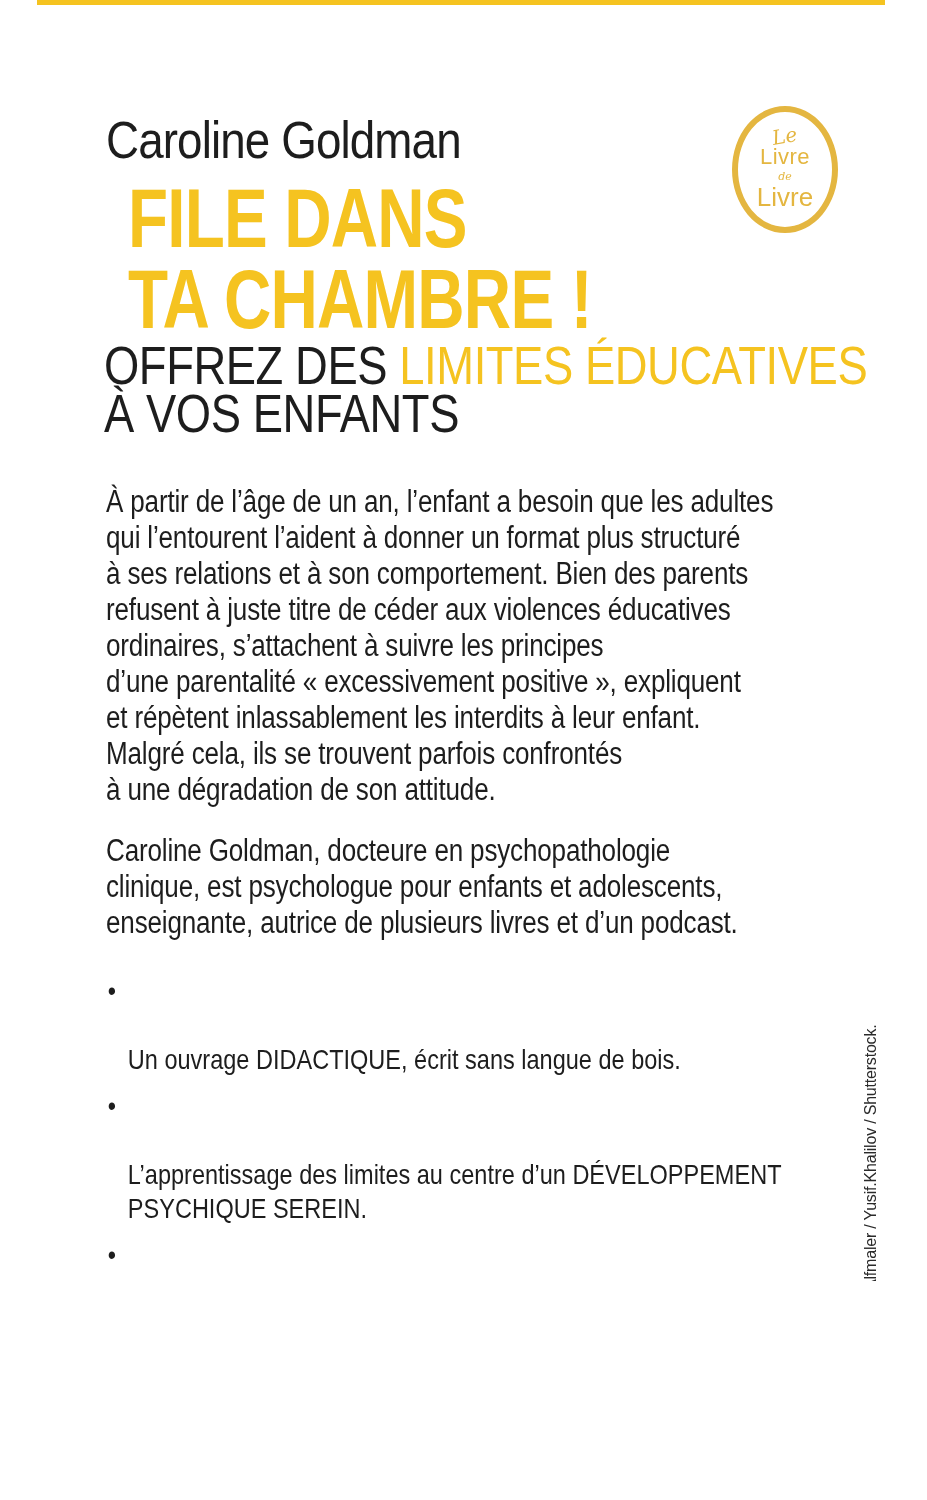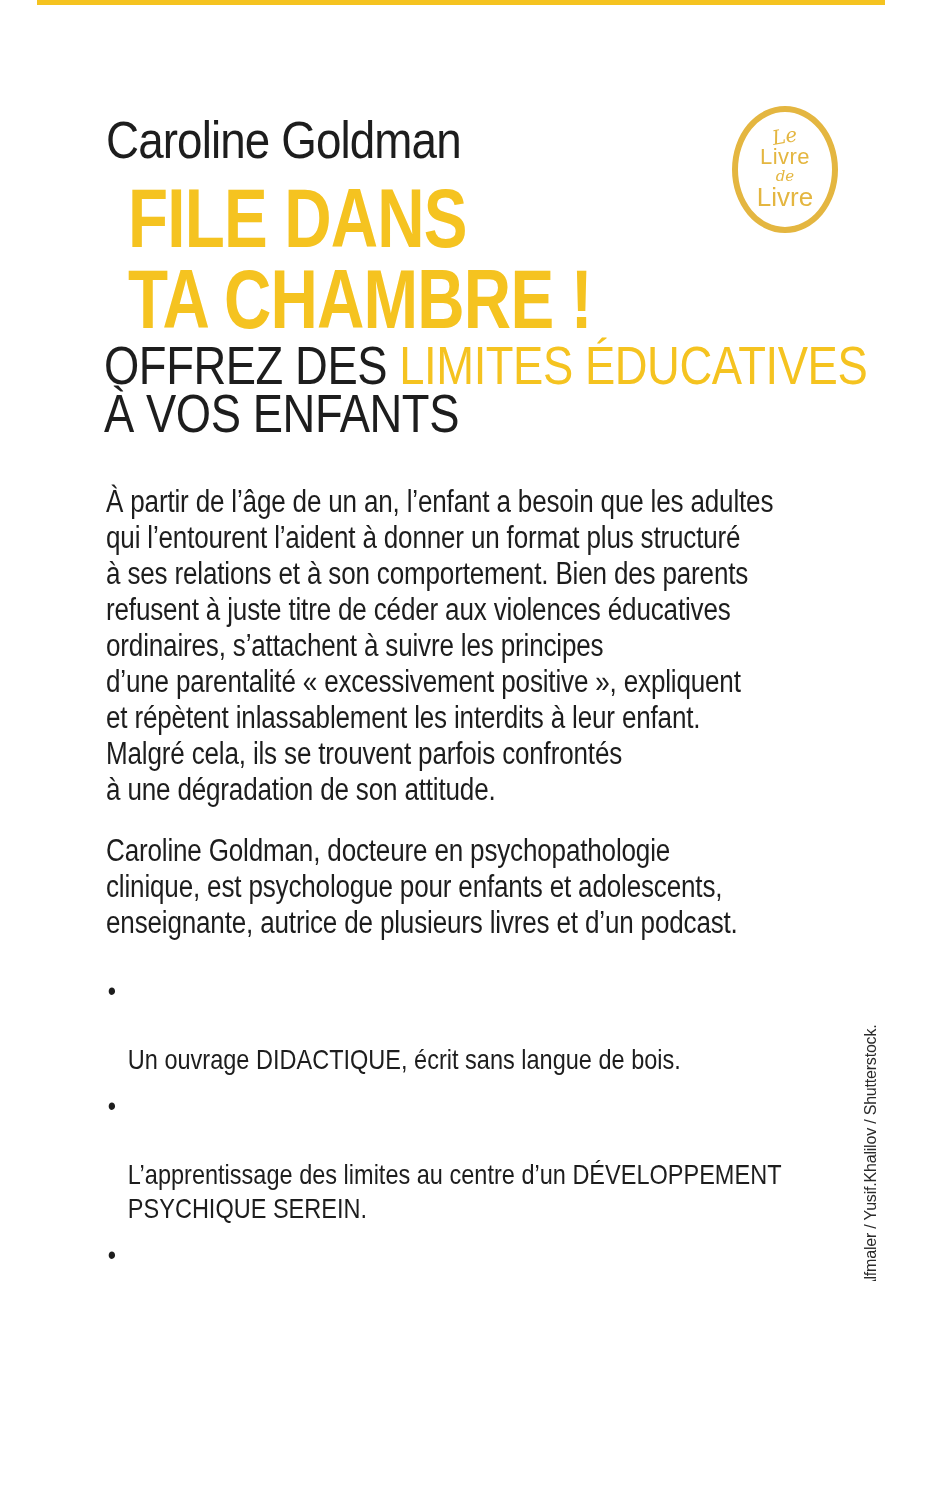--- a/index.html
+++ b/index.html
@@ -24,21 +24,21 @@
   }
   .logo {
     position:absolute; left:732px; top:106px; width:106px; height:127px;
     border:6px solid var(--logo-yellow); border-radius:50%;
     box-sizing:border-box; display:flex; flex-direction:column;
     align-items:center; justify-content:center; text-align:center;
     color:var(--logo-yellow);
   }
   .logo .le   { font-family:"DejaVu Serif", serif; font-style:italic; font-size:20px; line-height:16px; transform:rotate(-10deg); }
   .logo .livre{ font-size:22px; line-height:26px; letter-spacing:0.5px; }
-  .logo .de   { font-family:"DejaVu Serif", serif; font-style:italic; font-size:15px; line-height:13px; }
+  .logo .de   { font-family:"DejaVu Serif", serif; font-style:italic; font-size:11px; line-height:13px; }
   .logo .poche{ font-size:26px; line-height:28px; }
   .title {
     position:absolute; left:104px; top:178px;
     font-weight:bold; font-size:84px; line-height:81px; letter-spacing:-1px;
     color:var(--yellow);
     margin-left:24px;
   }
   .title .line { display:block; transform:scaleX(0.78); transform-origin:0 0; white-space:nowrap; }
   .subtitle {
     position:absolute; left:104px; top:341px;

